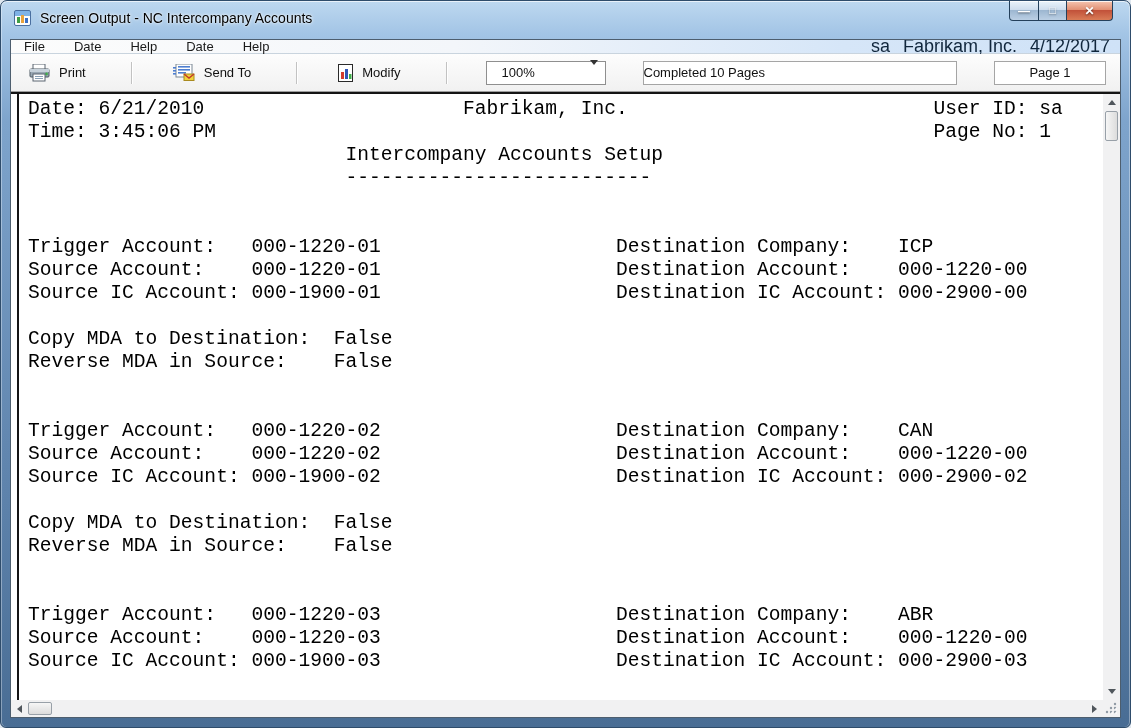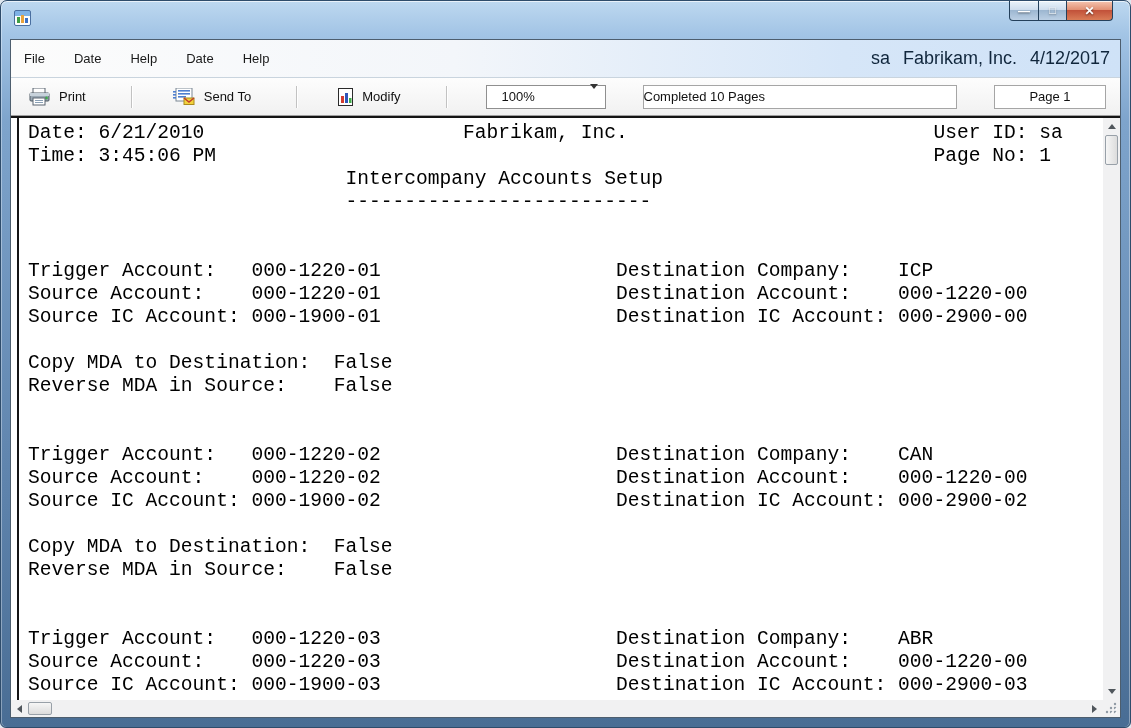--- a/index.html
+++ b/index.html
@@ -35,21 +35,21 @@
     background:linear-gradient(180deg,#f5c5b1 0%,#e29175 45%,#c2523a 50%,#d97c57 100%); }
   .wbtn span { color:#fff; font-size:12px; font-weight:bold; line-height:1;
     text-shadow:0 1px 2px rgba(0,0,0,.55); }
   .wbtn:nth-child(2) span { font-size:11px; }
 
   
   .client { position:absolute; top:38px; left:9px; right:9px; bottom:9px;
     background:#fff; border:1px solid #4d5e6e; display:flex; flex-direction:column; overflow:hidden; }
 
   
-  .menubar { height:38px; flex:none; display:flex; align-items:center;
+  .menubar { height:14px; flex:none; display:flex; align-items:center;
     background:linear-gradient(90deg,#fcfcfc 0%,#f3f6fa 40%,#d6e6f8 75%,#cfe2f7 100%);
     border-bottom:1px solid #c9d4de; padding:0 10px 0 13px; }
   .menu-item { font-size:13px; color:#1a1a1a; padding:5px 17px 5px 0; margin-right:12px; cursor:default; }
   .session { margin-left:auto; display:flex; gap:13px; font-size:18px; color:#10263c; white-space:nowrap; }
 
   
   .toolbar { height:38px; flex:none; display:flex; align-items:center;
     background:linear-gradient(180deg,#fdfdfd,#f1f1f1); border-bottom:1px solid #9e9e9e; padding:0 14px 0 10px;gap:29px; }
   .tbtn { display:flex; align-items:center; gap:9px; padding:4px 12px 4px 8px; font-size:13px; color:#111; cursor:default; }
   .tsep { width:1px; height:22px; background:#c2c2c2; box-shadow:1px 0 0 #fff; margin:0 4px; }
@@ -89,20 +89,21 @@
 <body>
 
 <div class="window">
 
   <div class="titlebar">
     <div class="app-icon">
         <i></i>
         <i></i>
         <i></i>
       </div>
+    <div class="title-text">Screen Output - NC Intercompany Accounts</div>
     <div class="win-controls">
       <div class="wbtn">
         <span>—</span>
       </div>
       <div class="wbtn">
         <span>□</span>
       </div>
       <div class="wbtn close">
         <span>✕</span>
       </div>

